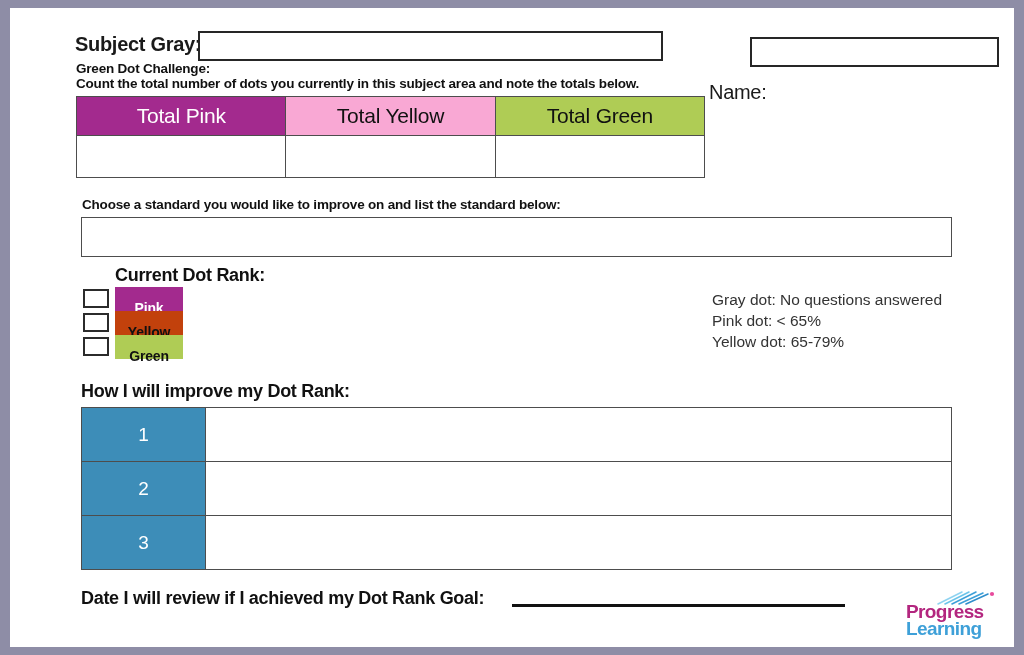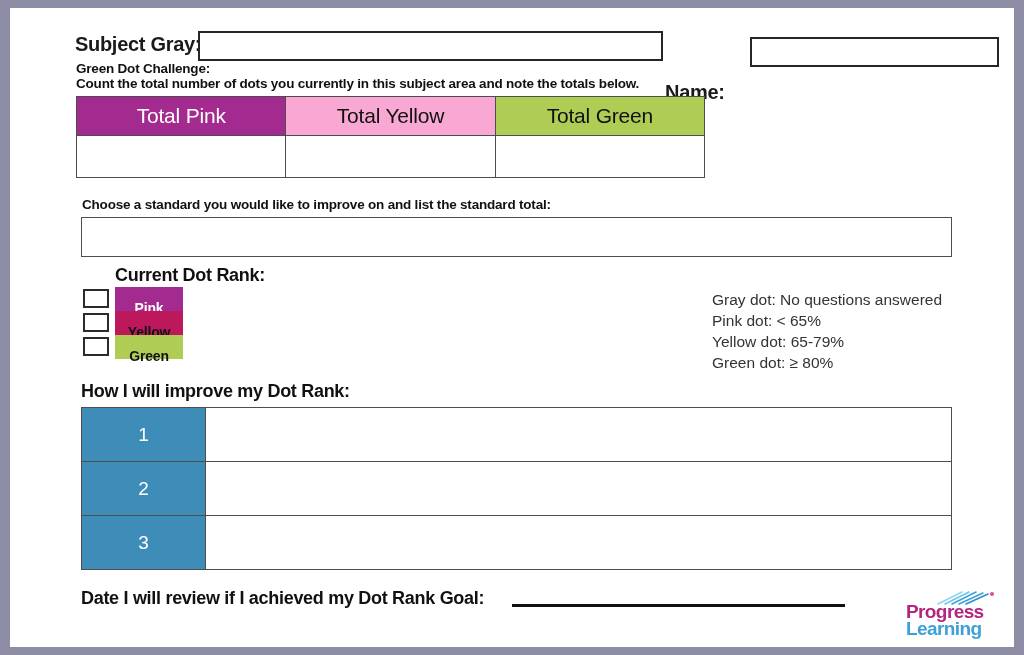--- a/index.html
+++ b/index.html
@@ -43,23 +43,23 @@
   }
   .input-subject {
     position: absolute;
     left: 188px; top: 23px;
     width: 465px; height: 30px;
     border: 2px solid #262626;
     background: #fff;
   }
   .lbl-name {
     position: absolute;
-    left: 655px; top: 34px;
+    left: 699px; top: 34px;
     font-size: 20px;
-    font-weight: bold;
+    font-weight: normal;
     color: #1a1a1a;
     letter-spacing: -0.3px;
     margin-top: 39px;
   }
   .input-name {
     position: absolute;
     left: 740px; top: 29px;
     width: 249px; height: 30px;
     border: 2px solid #262626;
     background: #fff;
@@ -157,21 +157,21 @@
     height: 19px;
     line-height: 19px;
     padding: 12px 10px;
     font-size: 14px;
     font-weight: bold;
     letter-spacing: -0.2px;
     min-width: 68px;
     text-align: center;
   }
   .chip-pink   { background: #a32a8e; color: #ffffff; }
-  .chip-yellow { background: #be185d; color: #111111; }
+  .chip-yellow { background: #c2410c; color: #111111; }
   .chip-green  { background: #afcc55; color: #111111; }
 
   
   .legend {
     position: absolute;
     left: 702px; top: 281px;
     font-size: 15.5px;
     color: #333333;
     line-height: 21px;
   }
@@ -280,21 +280,21 @@
         <td class="hdr green">Total Green</td>
       </tr>
       <tr>
         <td class="blank"></td>
         <td class="blank"></td>
         <td class="blank"></td>
       </tr>
     </tbody>
       </table>
 
-    <div class="lbl-standard">Choose a standard you would like to improve on and list the standard total:</div>
+    <div class="lbl-standard">Choose a standard you would like to improve on and list the standard below:</div>
     <input class="input-standard" type="text" placeholder="" style="">
 
     <div class="lbl-rank">Current Dot Rank:</div>
     <div class="rank-list">
       <div class="rank-row">
         <span class="rank-box"></span>
         <span class="rank-chip chip-pink">Pink</span>
       </div>
       <div class="rank-row">
         <span class="rank-box"></span>
@@ -303,21 +303,20 @@
       <div class="rank-row">
         <span class="rank-box"></span>
         <span class="rank-chip chip-green">Green</span>
       </div>
     </div>
 
     <div class="legend">
       <div>Gray dot: No questions answered</div>
       <div>Pink dot: &lt; 65%</div>
       <div>Yellow dot: 65-79%</div>
-      <div>Green dot: ≥ 80%</div>
     </div>
 
     <div class="lbl-improve">How I will improve my Dot Rank:</div>
     <table class="improve-table">
       <tbody>
           <tr>
         <td class="num">1</td>
         <td class="field"></td>
       </tr>
       <tr>

